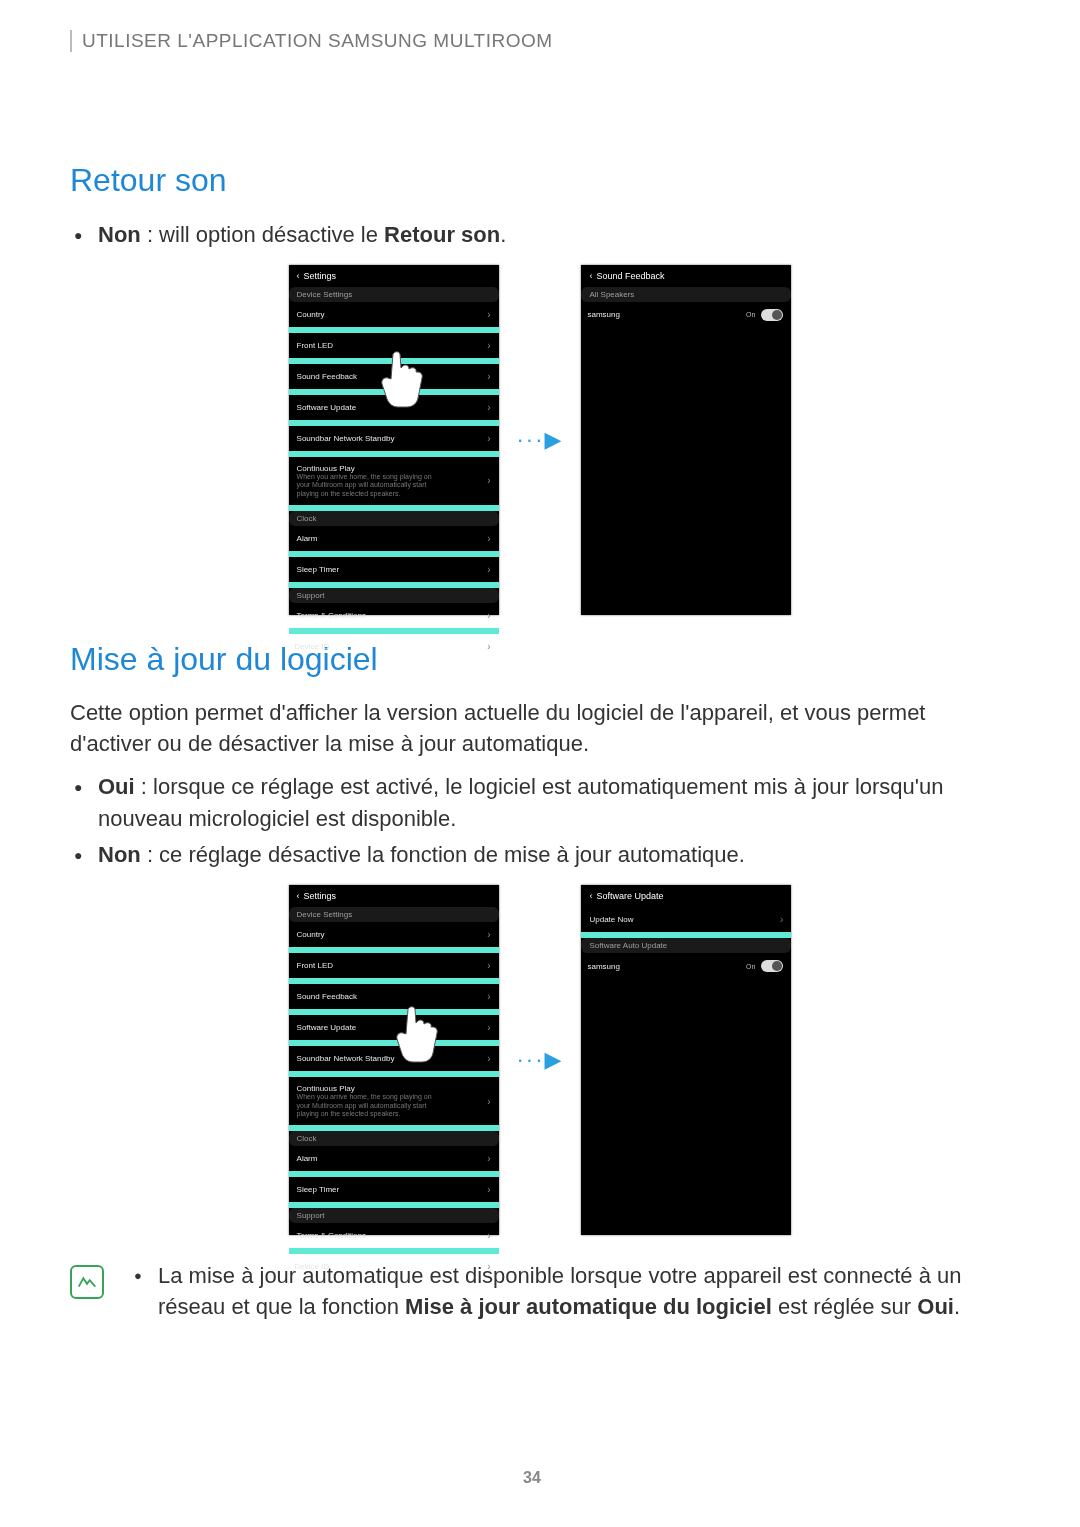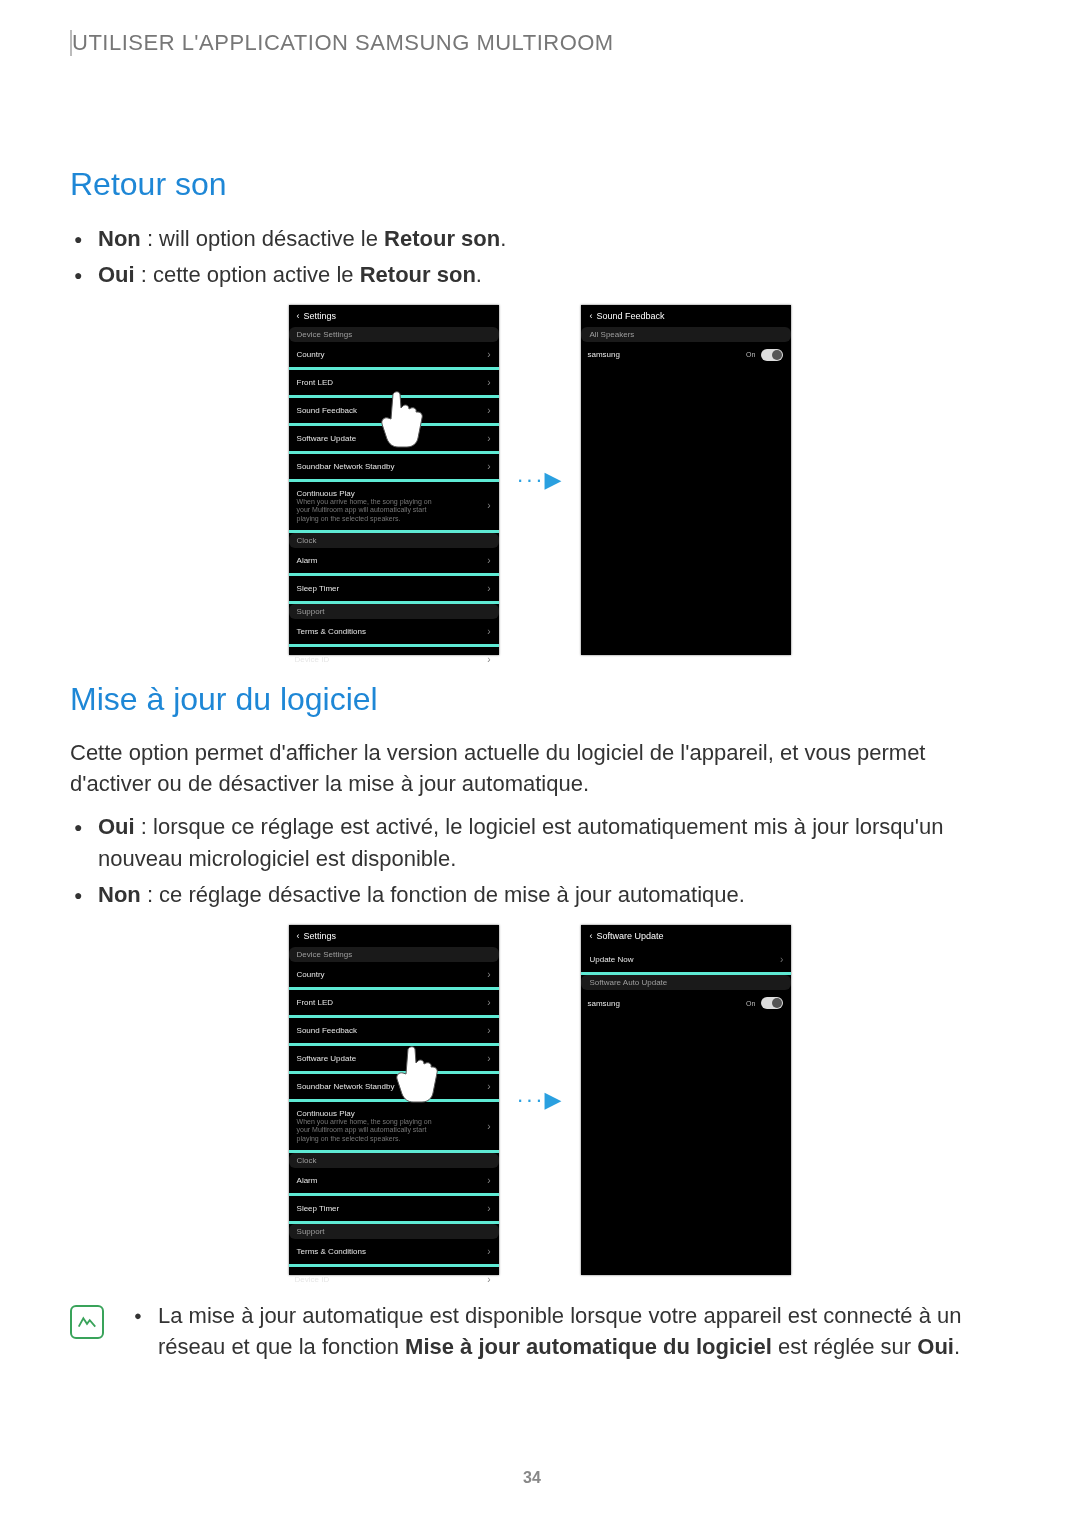--- a/index.html
+++ b/index.html
@@ -6,24 +6,25 @@
   body {
     font-family: Arial, Helvetica, sans-serif;
     background: #fff;
     width: 1080px;
     height: 1527px;
     padding: 30px 70px 0 70px;
     color: #333;
     position: relative;
   }
   .header-line {
-    font-size: 22px;
+    font-size: 19px;
     letter-spacing: 0.5px;
     color: #777;
     border-left: 2px solid #bbb;
+    padding-left: 10px;
     margin-bottom: 110px;
   }
   h2.blue {
     color: #1e87d6;
     font-size: 32px;
     font-weight: normal;
     margin-bottom: 20px;
   }
   ul.bullets { list-style: none; padding-left: 28px; }
   ul.bullets li { position: relative; font-size: 22px; line-height: 1.45; margin-bottom: 4px; }
@@ -31,21 +32,21 @@
   .b { font-weight: bold; }
   .para { font-size: 22px; line-height: 1.4; margin-bottom: 12px; }
   .figrow { display: flex; justify-content: center; align-items: center; gap: 18px; margin: 14px 0 26px; }
   .phone {
     width: 210px; height: 350px; background:#000; color:#fff;
     font-size: 8px; display:flex; flex-direction:column;
     box-shadow: 0 0 2px rgba(0,0,0,.6);
   }
   .ph-hdr { display:flex; align-items:center; gap:4px; padding:6px 8px; font-size:9px; }
   .ph-section { background:#1a1a1a; color:#9e9e9e; padding:3px 8px; font-size:8px;border-radius:6px; }
-  .ph-row { display:flex; justify-content:space-between; align-items:center; padding:7px 8px; border-bottom:3px solid #5eead4; }
+  .ph-row { display:flex; justify-content:space-between; align-items:center; padding:7px 8px; border-bottom:6px solid #5eead4; }
   .ph-row.nob { border-bottom:none;padding-left:6px; }
   .ph-row .lbl { color:#e6e6e6; }
   .ph-row .sub { color:#777; font-size:7px; line-height:1.2; max-width:150px; }
   .chev { color:#888; font-size:10px; }
   .toggle {
     width:22px;height:12px;border-radius:6px;background:#ddd;position:relative;
   }
   .toggle::after{content:"";position:absolute;right:1px;top:1px;width:10px;height:10px;border-radius:50%;background:#555;}
   .toggle-lbl{font-size:7px;color:#bbb;margin-right:3px;}
   .arrow-dots { color:#2aa0e0; font-size:22px; letter-spacing:2px; }
@@ -68,23 +69,20 @@
 </style>
 </head>
 <body>
 
 <div class="header-line">UTILISER L'APPLICATION SAMSUNG MULTIROOM</div>
 
 <h2 class="blue">Retour son</h2>
 <ul class="bullets">
   <li>
     <span class="b">Non</span><span> : will option désactive le </span><span class="b">Retour son</span><span>.</span>
-  </li>
-  <li>
-    <span class="b">Oui</span><span> : cette option active le </span><span class="b">Retour son</span><span>.</span>
   </li>
 </ul>
 
 <div class="figrow">
   <div class="phone-wrap">
     <div class="phone">
       <div class="ph-hdr">
           <span>‹</span>
           <span>Settings</span>
         </div>

